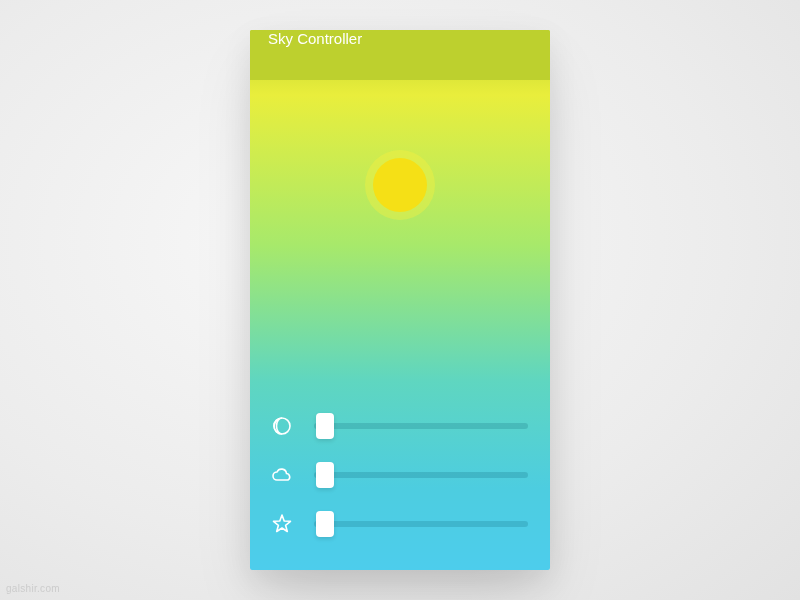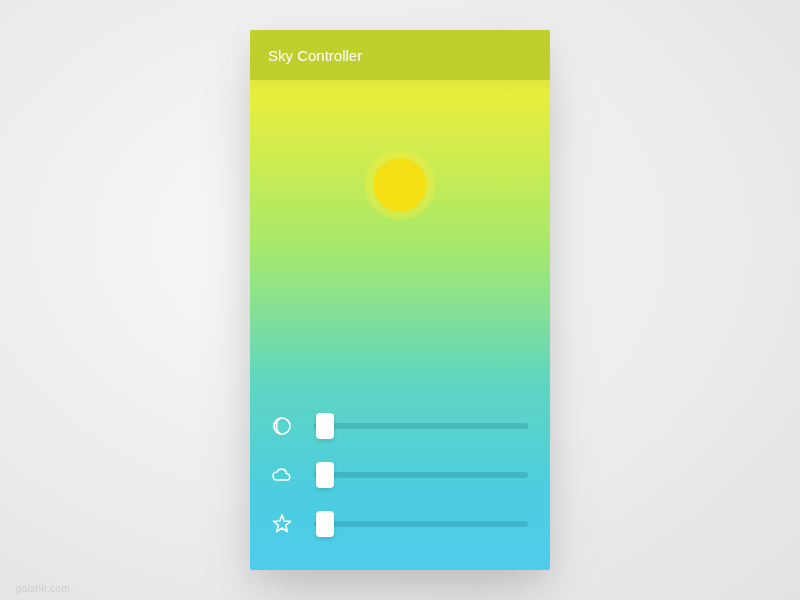--- a/index.html
+++ b/index.html
@@ -8,41 +8,40 @@
     background: radial-gradient(ellipse at 40% 40%, #f8f8f8 0%, #ececec 60%, #e2e2e2 100%);
     font-family: -apple-system, "Helvetica Neue", Arial, sans-serif;
     display: flex;
     align-items: center;
     justify-content: center;
     position: relative;
   }
   .watermark {
     position: absolute;
     bottom: 6px;
-    left: 16px;
+    left: 6px;
     font-size: 10px;
     color: #ccc;
     letter-spacing: 0.3px;
   }
   .card {
     width: 300px;
     height: 540px;
     border-radius: 2px;
     background: linear-gradient(180deg, #bdd02e 0%, #e9ee3c 12%, #a7e96b 40%, #5fd6c0 65%, #4dcde0 85%, #4dcdec 100%);
     box-shadow: 0 30px 60px -10px rgba(0,0,0,0.15), 0 10px 30px rgba(0,0,0,0.08);
     display: flex;
     flex-direction: column;
     overflow: hidden;
     position: relative;
   }
   .header {
     height: 50px;
     background: #bdd02e;
     display: flex;
-    align-items: center;
     padding: 0 18px;
     color: #fff;
     font-size: 15px;
     font-weight: 500;
   }
   .sky {
     flex: 1;
     position: relative;
   }
   .sun-halo {

